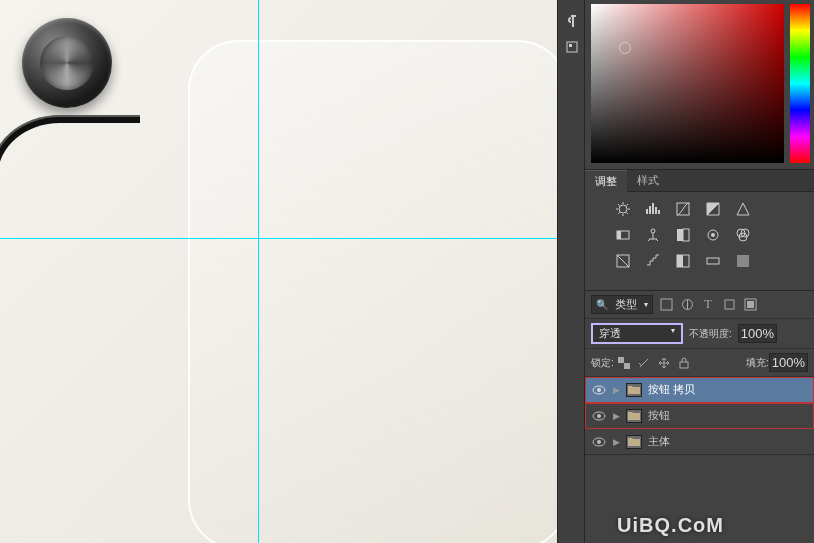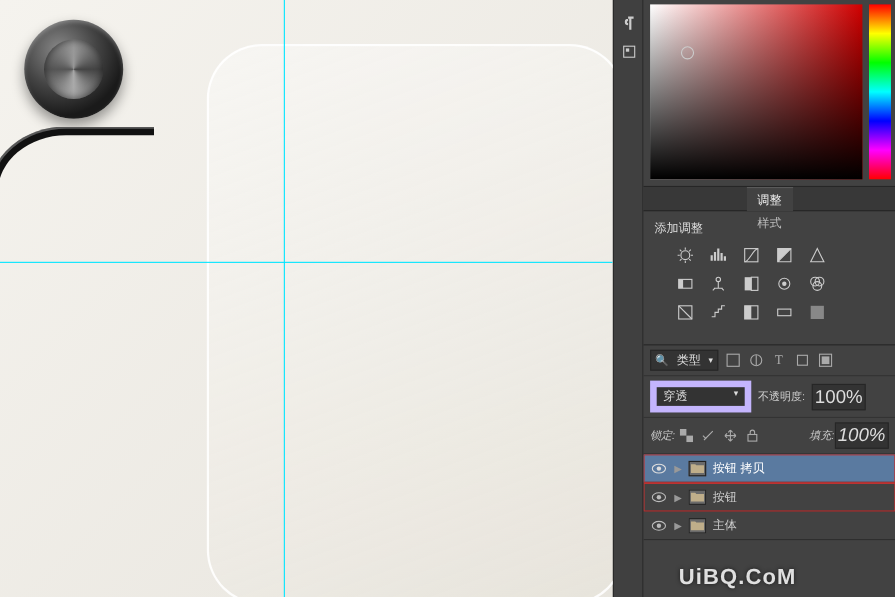--- a/index.html
+++ b/index.html
@@ -128,21 +128,20 @@
   margin: 4px 4px 6px 0;
   background: linear-gradient(to bottom, #f00, #ff0, #0f0, #0ff, #00f, #f0f, #f00);
 }
 
 .panel-tabs {
   display: flex;
   background: #383838;
   border-bottom: 1px solid #262626;
   height: 22px;
   align-items: center;
-  flex-direction: column;
 }
 .panel-tab {
   padding: 3px 10px;
   font-size: 11px;
   color: #bbb;
   cursor: pointer;
 }
 .panel-tab.active {
   background: #424242;
   color: #eee;
@@ -193,47 +192,46 @@
 
 .blend-row {
   display: flex;
   align-items: center;
   padding: 4px 6px;
   gap: 6px;
   border-bottom: 1px solid #333;
 }
 .blend-select {
   background: #333;
-  border: 6px solid #c4b5fd;
+  border: 2px solid #c4b5fd;
   color: #ddd;
   font-size: 11px;
   padding: 1px 6px;
   width: 92px;
   display: flex;
   justify-content: space-between;
   align-items: flex-start;
 }
 .prop-label { font-size: 10px; color: #ccc; }
 .prop-value {
   background: #333;
   border: 1px solid #262626;
   padding: 1px 2px;
-  font-size: 17px;
+  font-size: 13px;
   color: #ddd;
   min-width: 34px;
   text-align: right;
 }
 
 .lock-row {
   display: flex;
   align-items: center;
   padding: 4px 6px;
   gap: 0;
   border-bottom: 1px solid #333;
-  font-style: italic;
 }
 
 .layer-list { flex: 1; overflow: hidden; }
 .layer-item {
   display: flex;
   align-items: center;
   height: 26px;
   border-bottom: 1px solid #2e2e2e;
   padding: 0 6px;
   gap: 6px;
@@ -305,21 +303,20 @@
     </div>
     <div class="hue-strip"></div>
   </div>
 
   <div>
     <div class="panel-tabs">
       <div class="panel-tab active">调整</div>
       <div class="panel-tab">样式</div>
     </div>
     <div class="adjustments">
-      <div class="adj-label">添加调整</div>
       <div class="adj-row">
         <div class="adj-icon">
             <svg width="16" height="16" viewBox="0 0 16 16">
               <circle cx="8" cy="8" r="4" fill="none" stroke="#ccc"></circle>
               <path d="M8 1v2M8 13v2M1 8h2M13 8h2M3 3l1.5 1.5M11.5 11.5L13 13M3 13l1.5-1.5M11.5 4.5L13 3" stroke="#ccc"></path>
             </svg>
           </div>
         <div class="adj-icon">
             <svg width="16" height="16" viewBox="0 0 16 16">
               <path d="M2 13V8M5 13V5M8 13V2M11 13V6M14 13V9" stroke="#ccc" stroke-width="2"></path>

